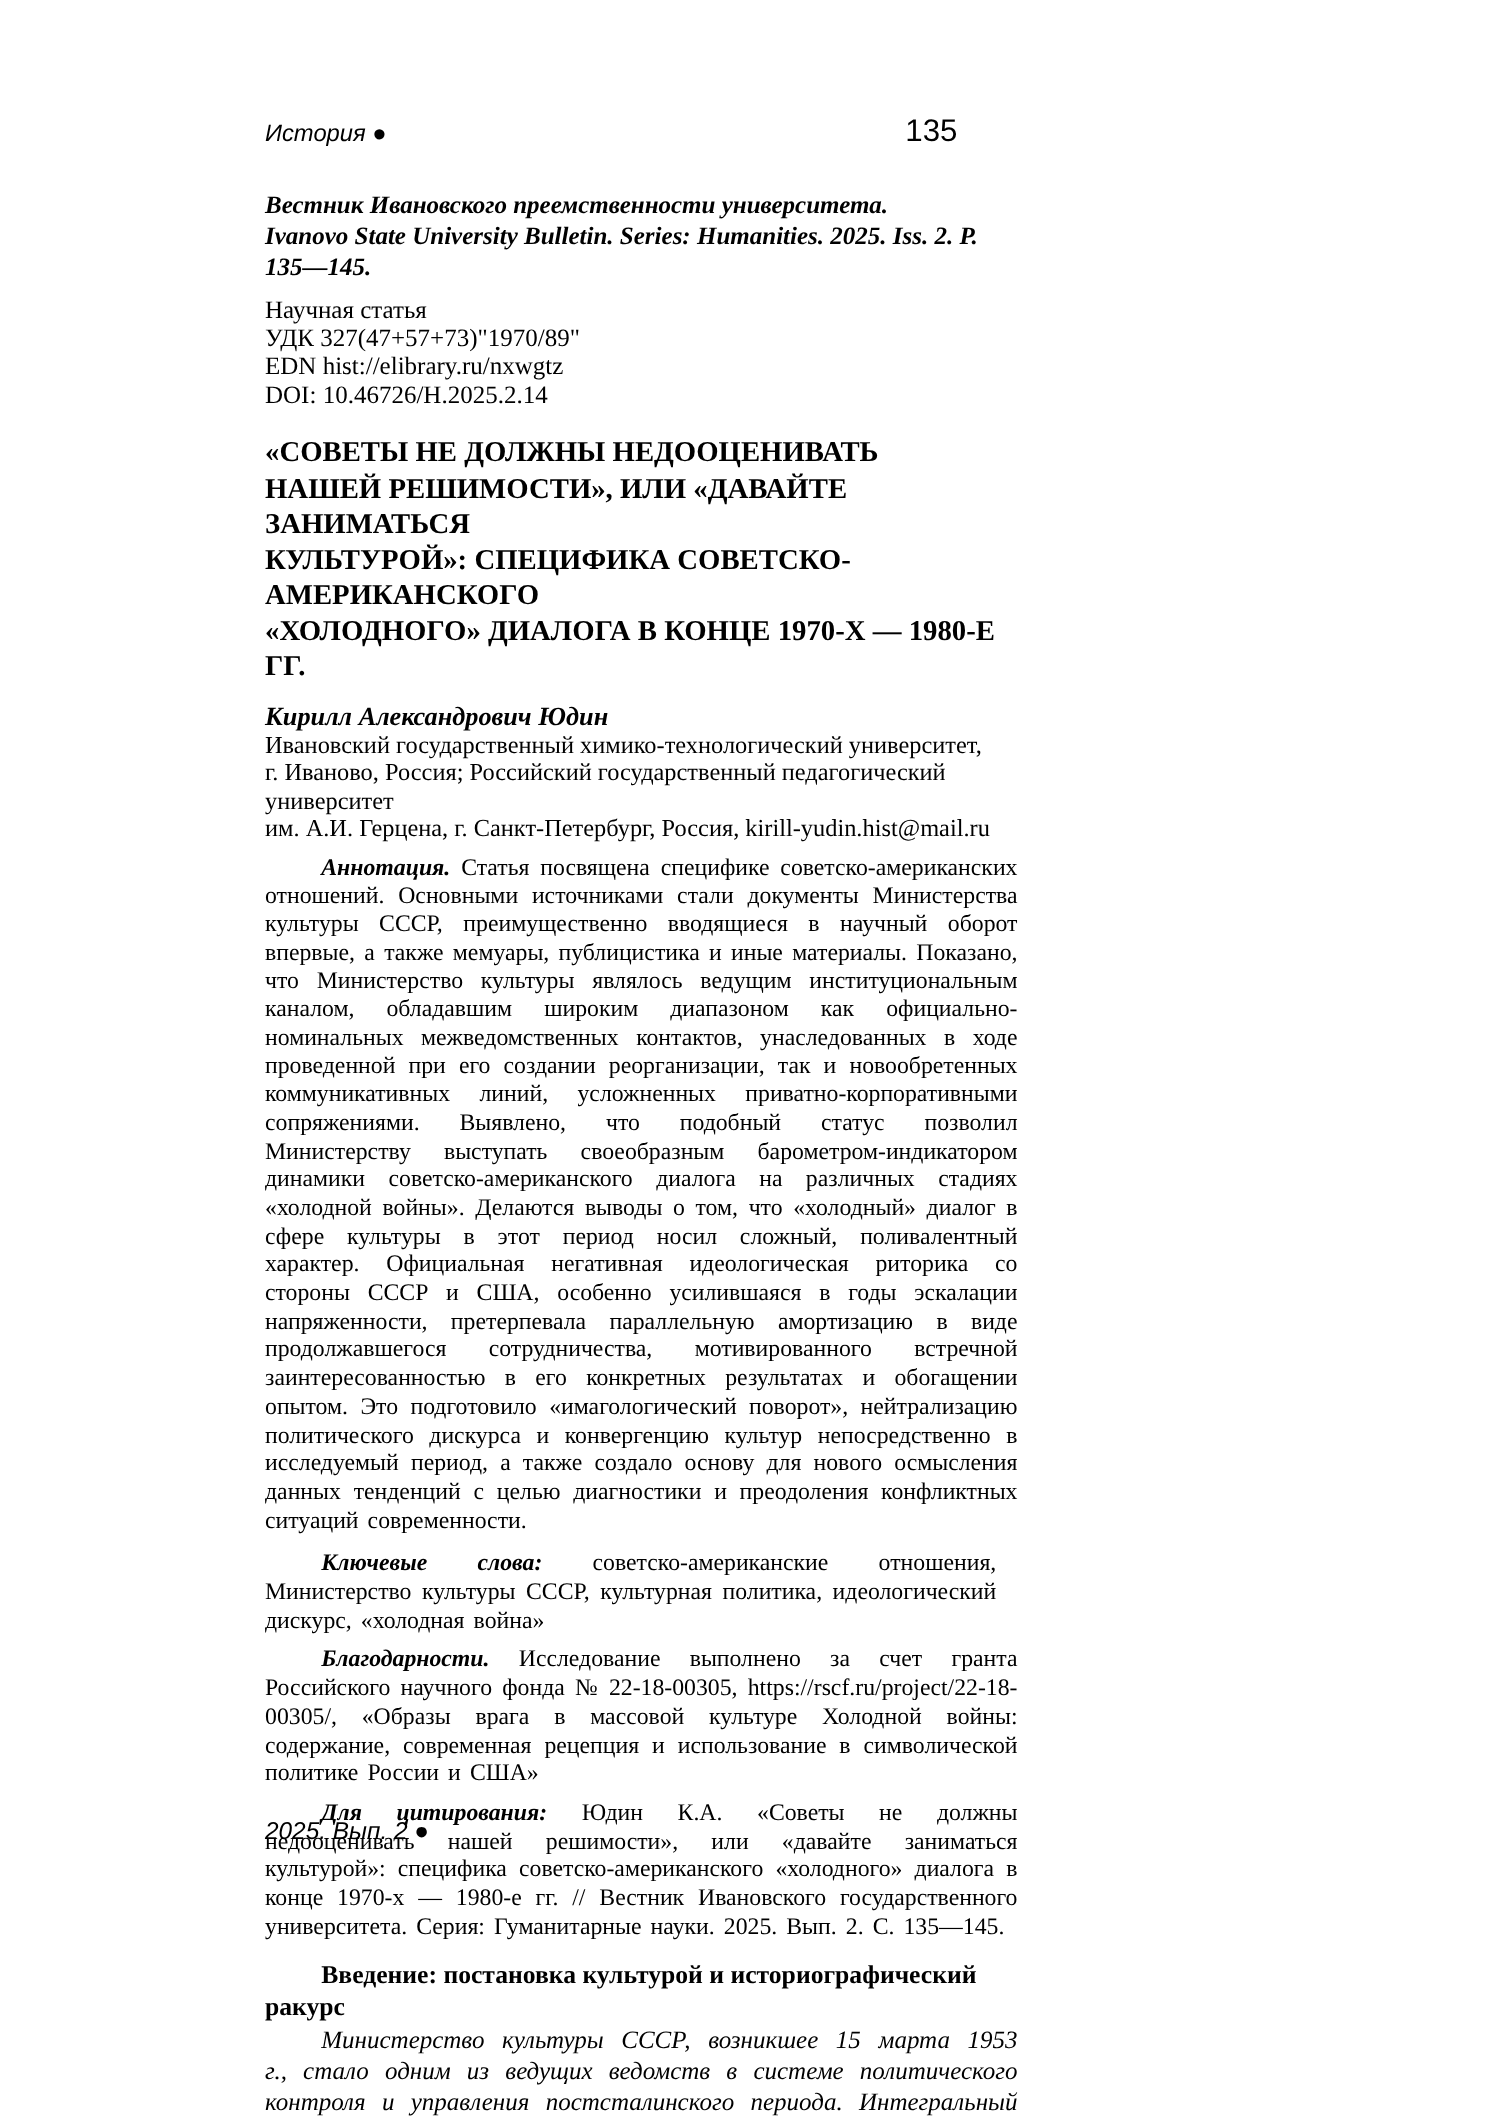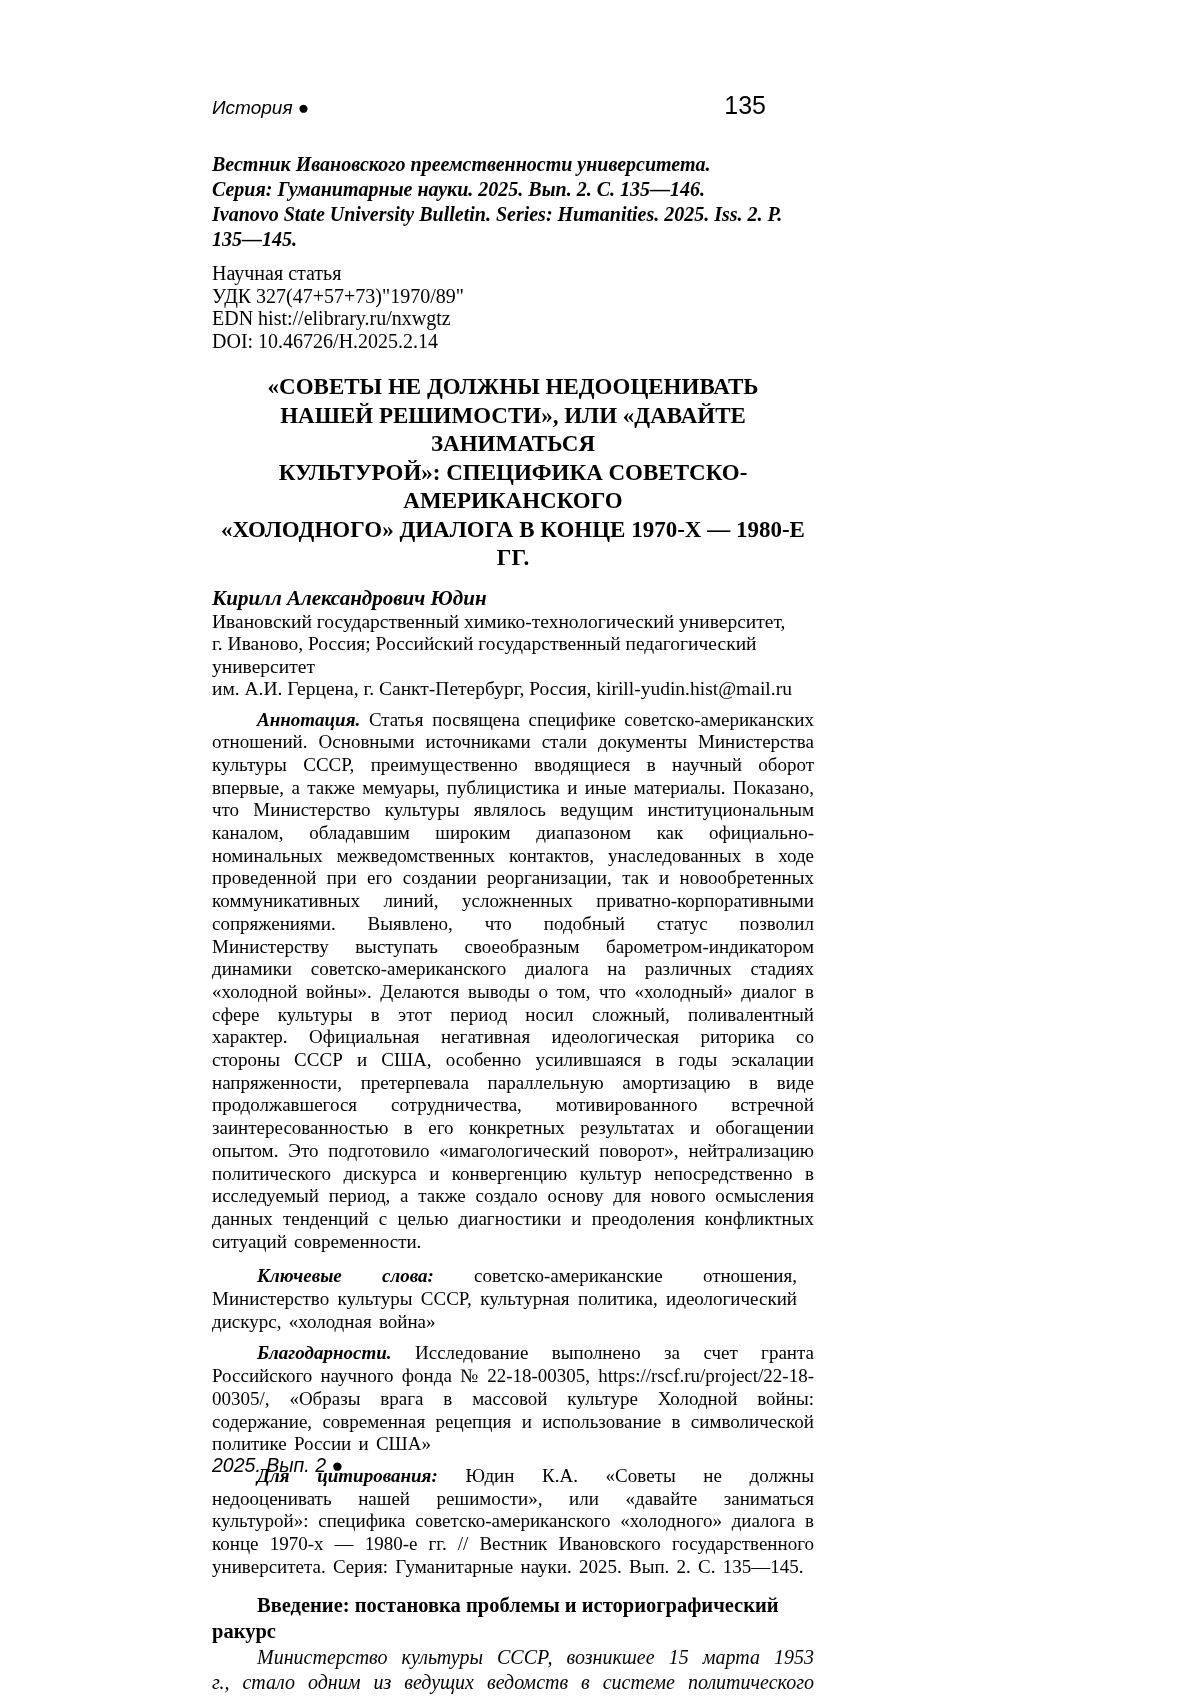--- a/index.html
+++ b/index.html
@@ -134,32 +134,31 @@
 
 <div class="page">
 
   <div class="running-header">
     <span class="running-title">История ●</span>
     <span class="page-number">135</span>
   </div>
 
   <div class="journal-info">
     <div>Вестник Ивановского преемственности университета.</div>
-    <div>Серия: Гуманитарные науки. 2025. Вып. 2. С. 135—146.</div>
     <div>Ivanovo State University Bulletin. Series: Humanities. 2025. Iss. 2. P. 135—145.</div>
   </div>
 
   <div class="article-meta">
     <div>Научная статья</div>
     <div>УДК 327(47+57+73)"1970/89"</div>
     <div>EDN hist://elibrary.ru/nxwgtz</div>
     <div>DOI: 10.46726/H.2025.2.14</div>
   </div>
 
-  <h1 class="article-title" style="margin-bottom:0;text-align:center;">«СОВЕТЫ НЕ ДОЛЖНЫ НЕДООЦЕНИВАТЬ
+  <h1 class="article-title" style="margin-bottom:0;">«СОВЕТЫ НЕ ДОЛЖНЫ НЕДООЦЕНИВАТЬ
 НАШЕЙ РЕШИМОСТИ», ИЛИ «ДАВАЙТЕ ЗАНИМАТЬСЯ
 КУЛЬТУРОЙ»: СПЕЦИФИКА СОВЕТСКО-АМЕРИКАНСКОГО
 «ХОЛОДНОГО» ДИАЛОГА В КОНЦЕ 1970-Х — 1980-Е ГГ.</h1>
 
   <div class="author-name">Кирилл Александрович Юдин</div>
   <div class="affiliation">Ивановский государственный химико-технологический университет,
 г. Иваново, Россия; Российский государственный педагогический университет
 им. А.И. Герцена, г. Санкт-Петербург, Россия, kirill-yudin.hist@mail.ru</div>
 
   <p class="small-block abstract-block" style="margin:8px 0 0 0;">
@@ -171,21 +170,21 @@
   </p>
 
   <p class="small-block acknowledgments-block" style="margin:9px 0 0 0;">
     <span class="lead-bi">Благодарности.</span><span> Исследование выполнено за счет гранта Российского научного фонда № 22-18-00305, https://rscf.ru/project/22-18-00305/, «Образы врага в массовой культуре Холодной войны: содержание, современная рецепция и использование в символической политике России и США»</span>
   </p>
 
   <p class="small-block citation-block" style="margin:9px 0 0 0;">
     <span class="lead-bi">Для цитирования:</span><span> Юдин К.А. «Советы не должны недооценивать нашей решимости», или «давайте заниматься культурой»: специфика советско-американского «холодного» диалога в конце 1970-х — 1980-е гг. // Вестник Ивановского государственного университета. Серия: Гуманитарные науки. 2025. Вып. 2. С. 135—145.</span>
   </p>
 
-  <h2 class="intro-heading" style="margin-bottom:0;">Введение: постановка проблемы и историографический ракурс</h2>
+  <h2 class="intro-heading" style="margin-bottom:0;">Введение: постановка культурой и историографический ракурс</h2>
 
   <p class="intro-paragraph" style="margin:1px 0 0 0;font-style:italic;">Министерство культуры СССР, возникшее 15 марта 1953 г., стало одним из ведущих ведомств в системе политического контроля и управления постсталинского периода. Интегральный характер нового учреждения, созданного на основе широкой институциональной преемственности функций ранее</p>
 
   <hr class="footnote-rule">
 
 
   <div class="running-footer">2025. Вып. 2 ●</div>
 
 </div>
 

